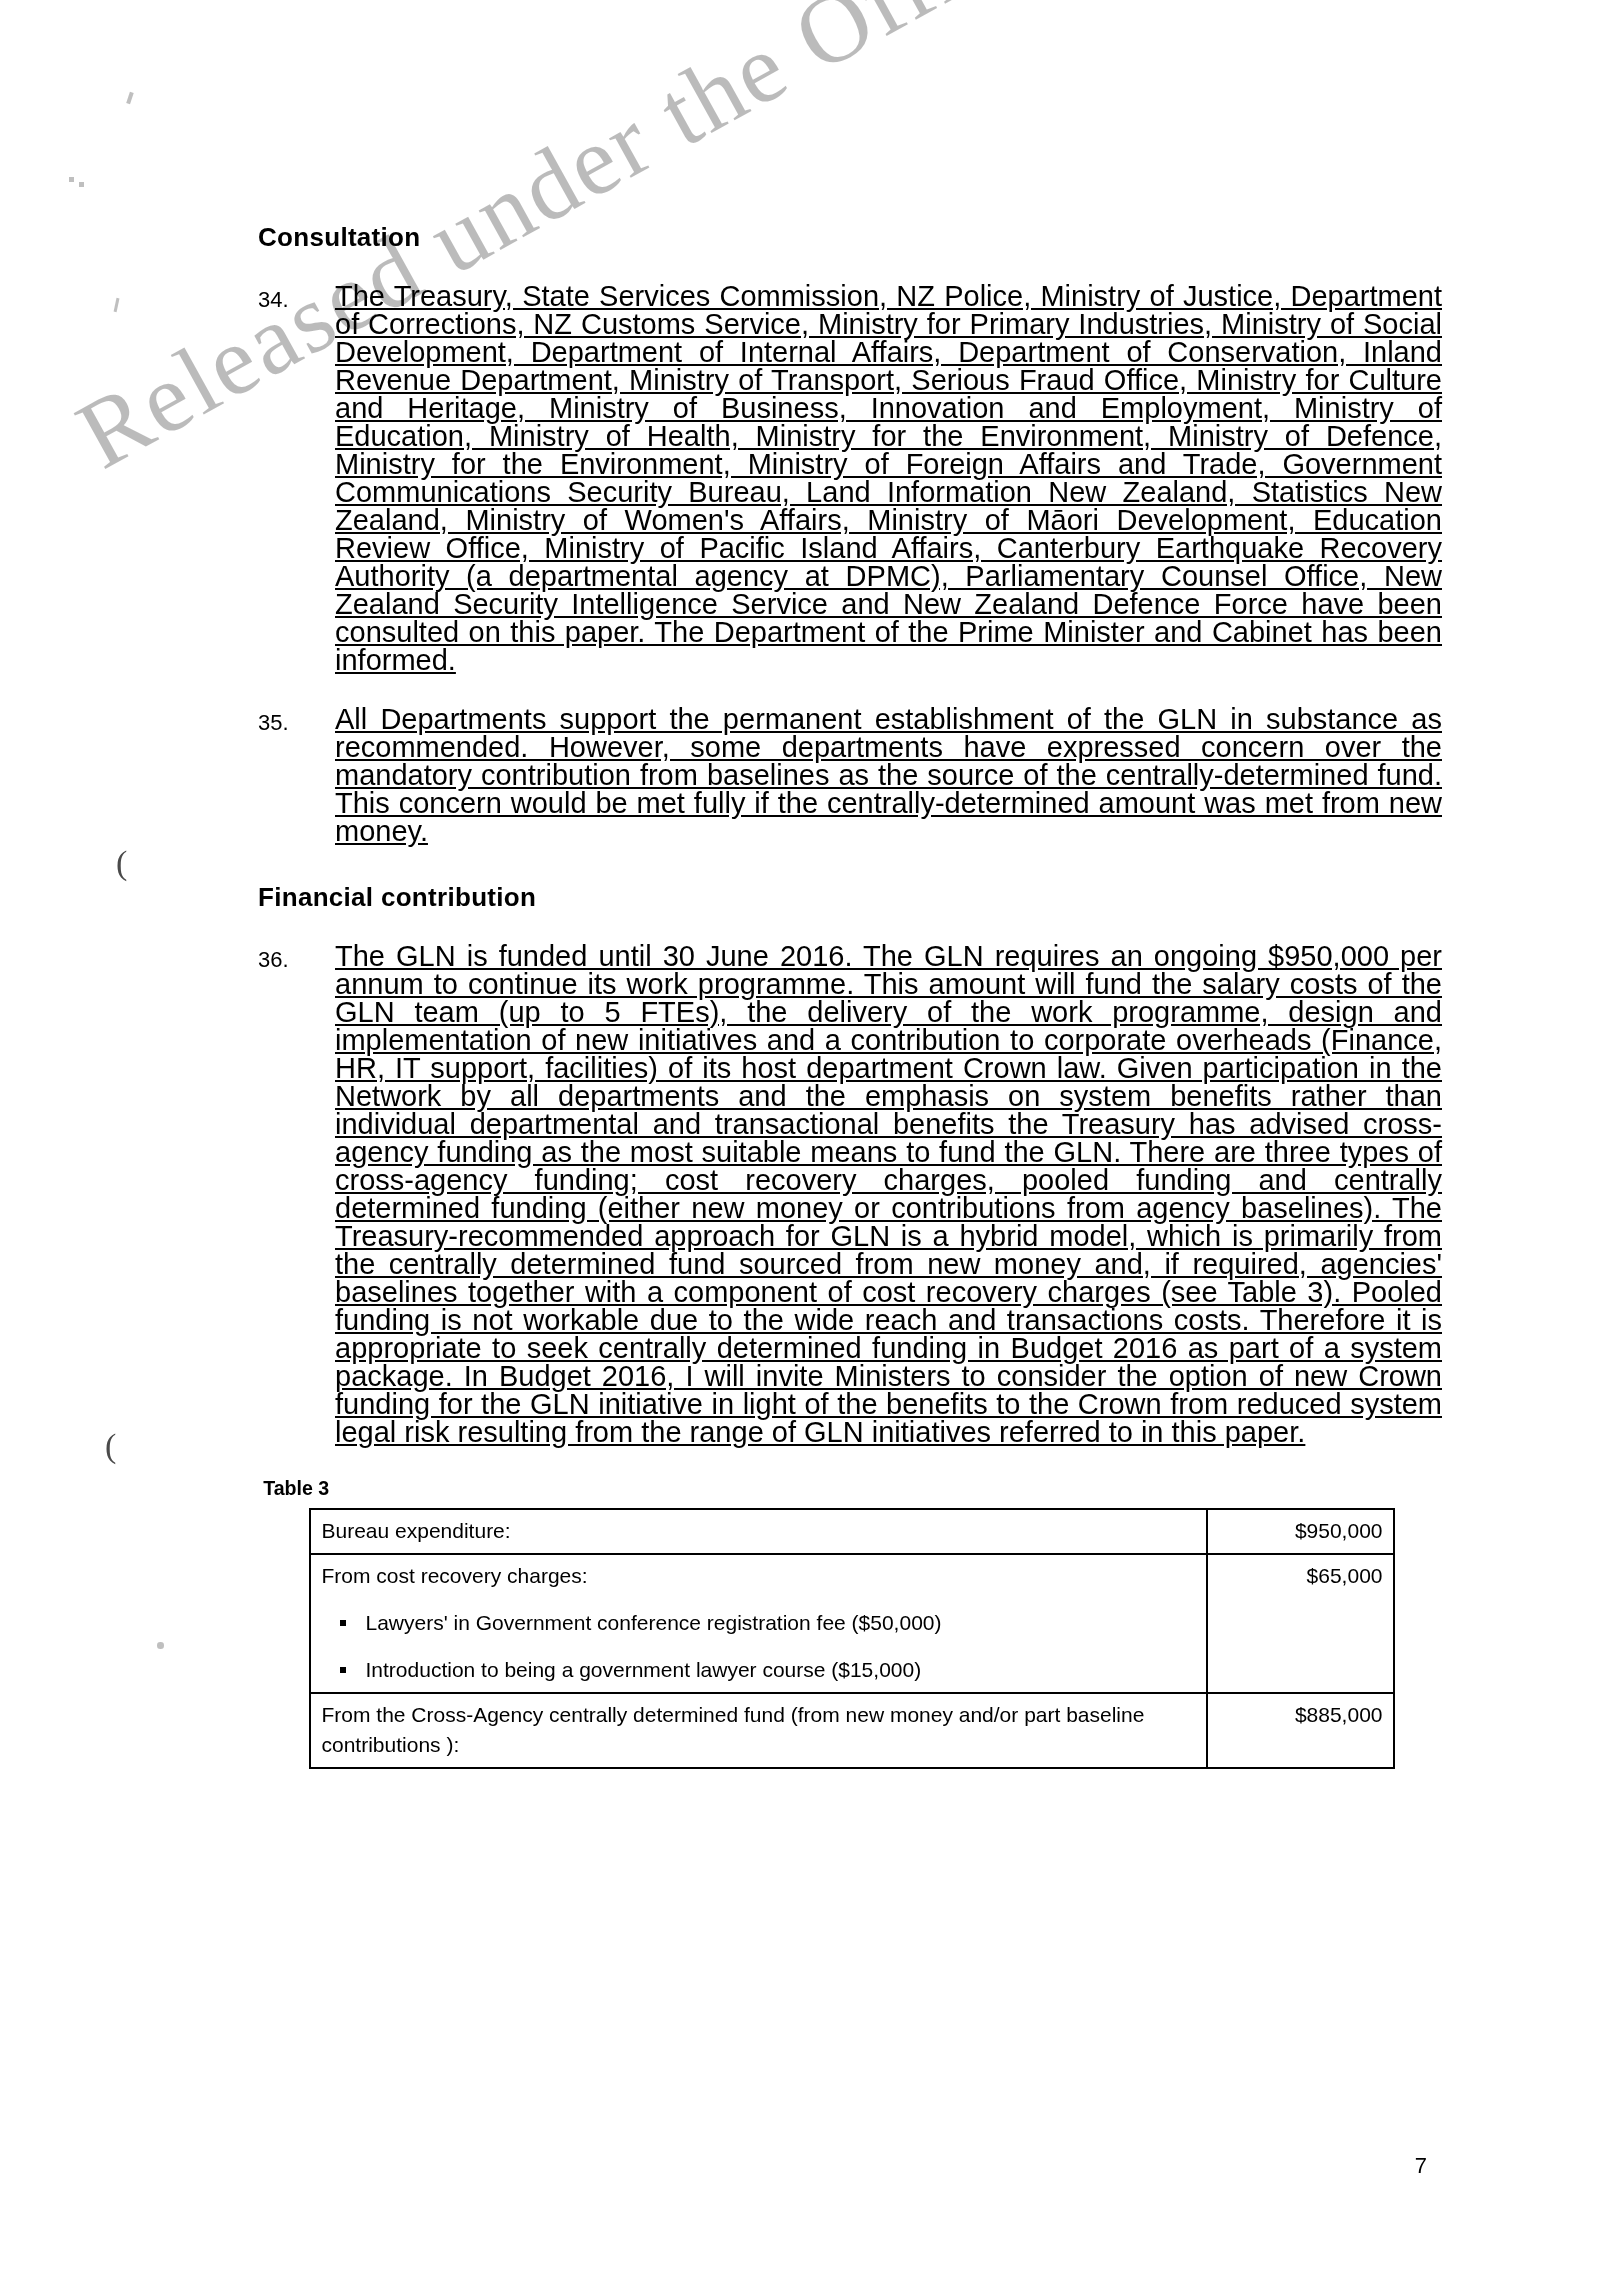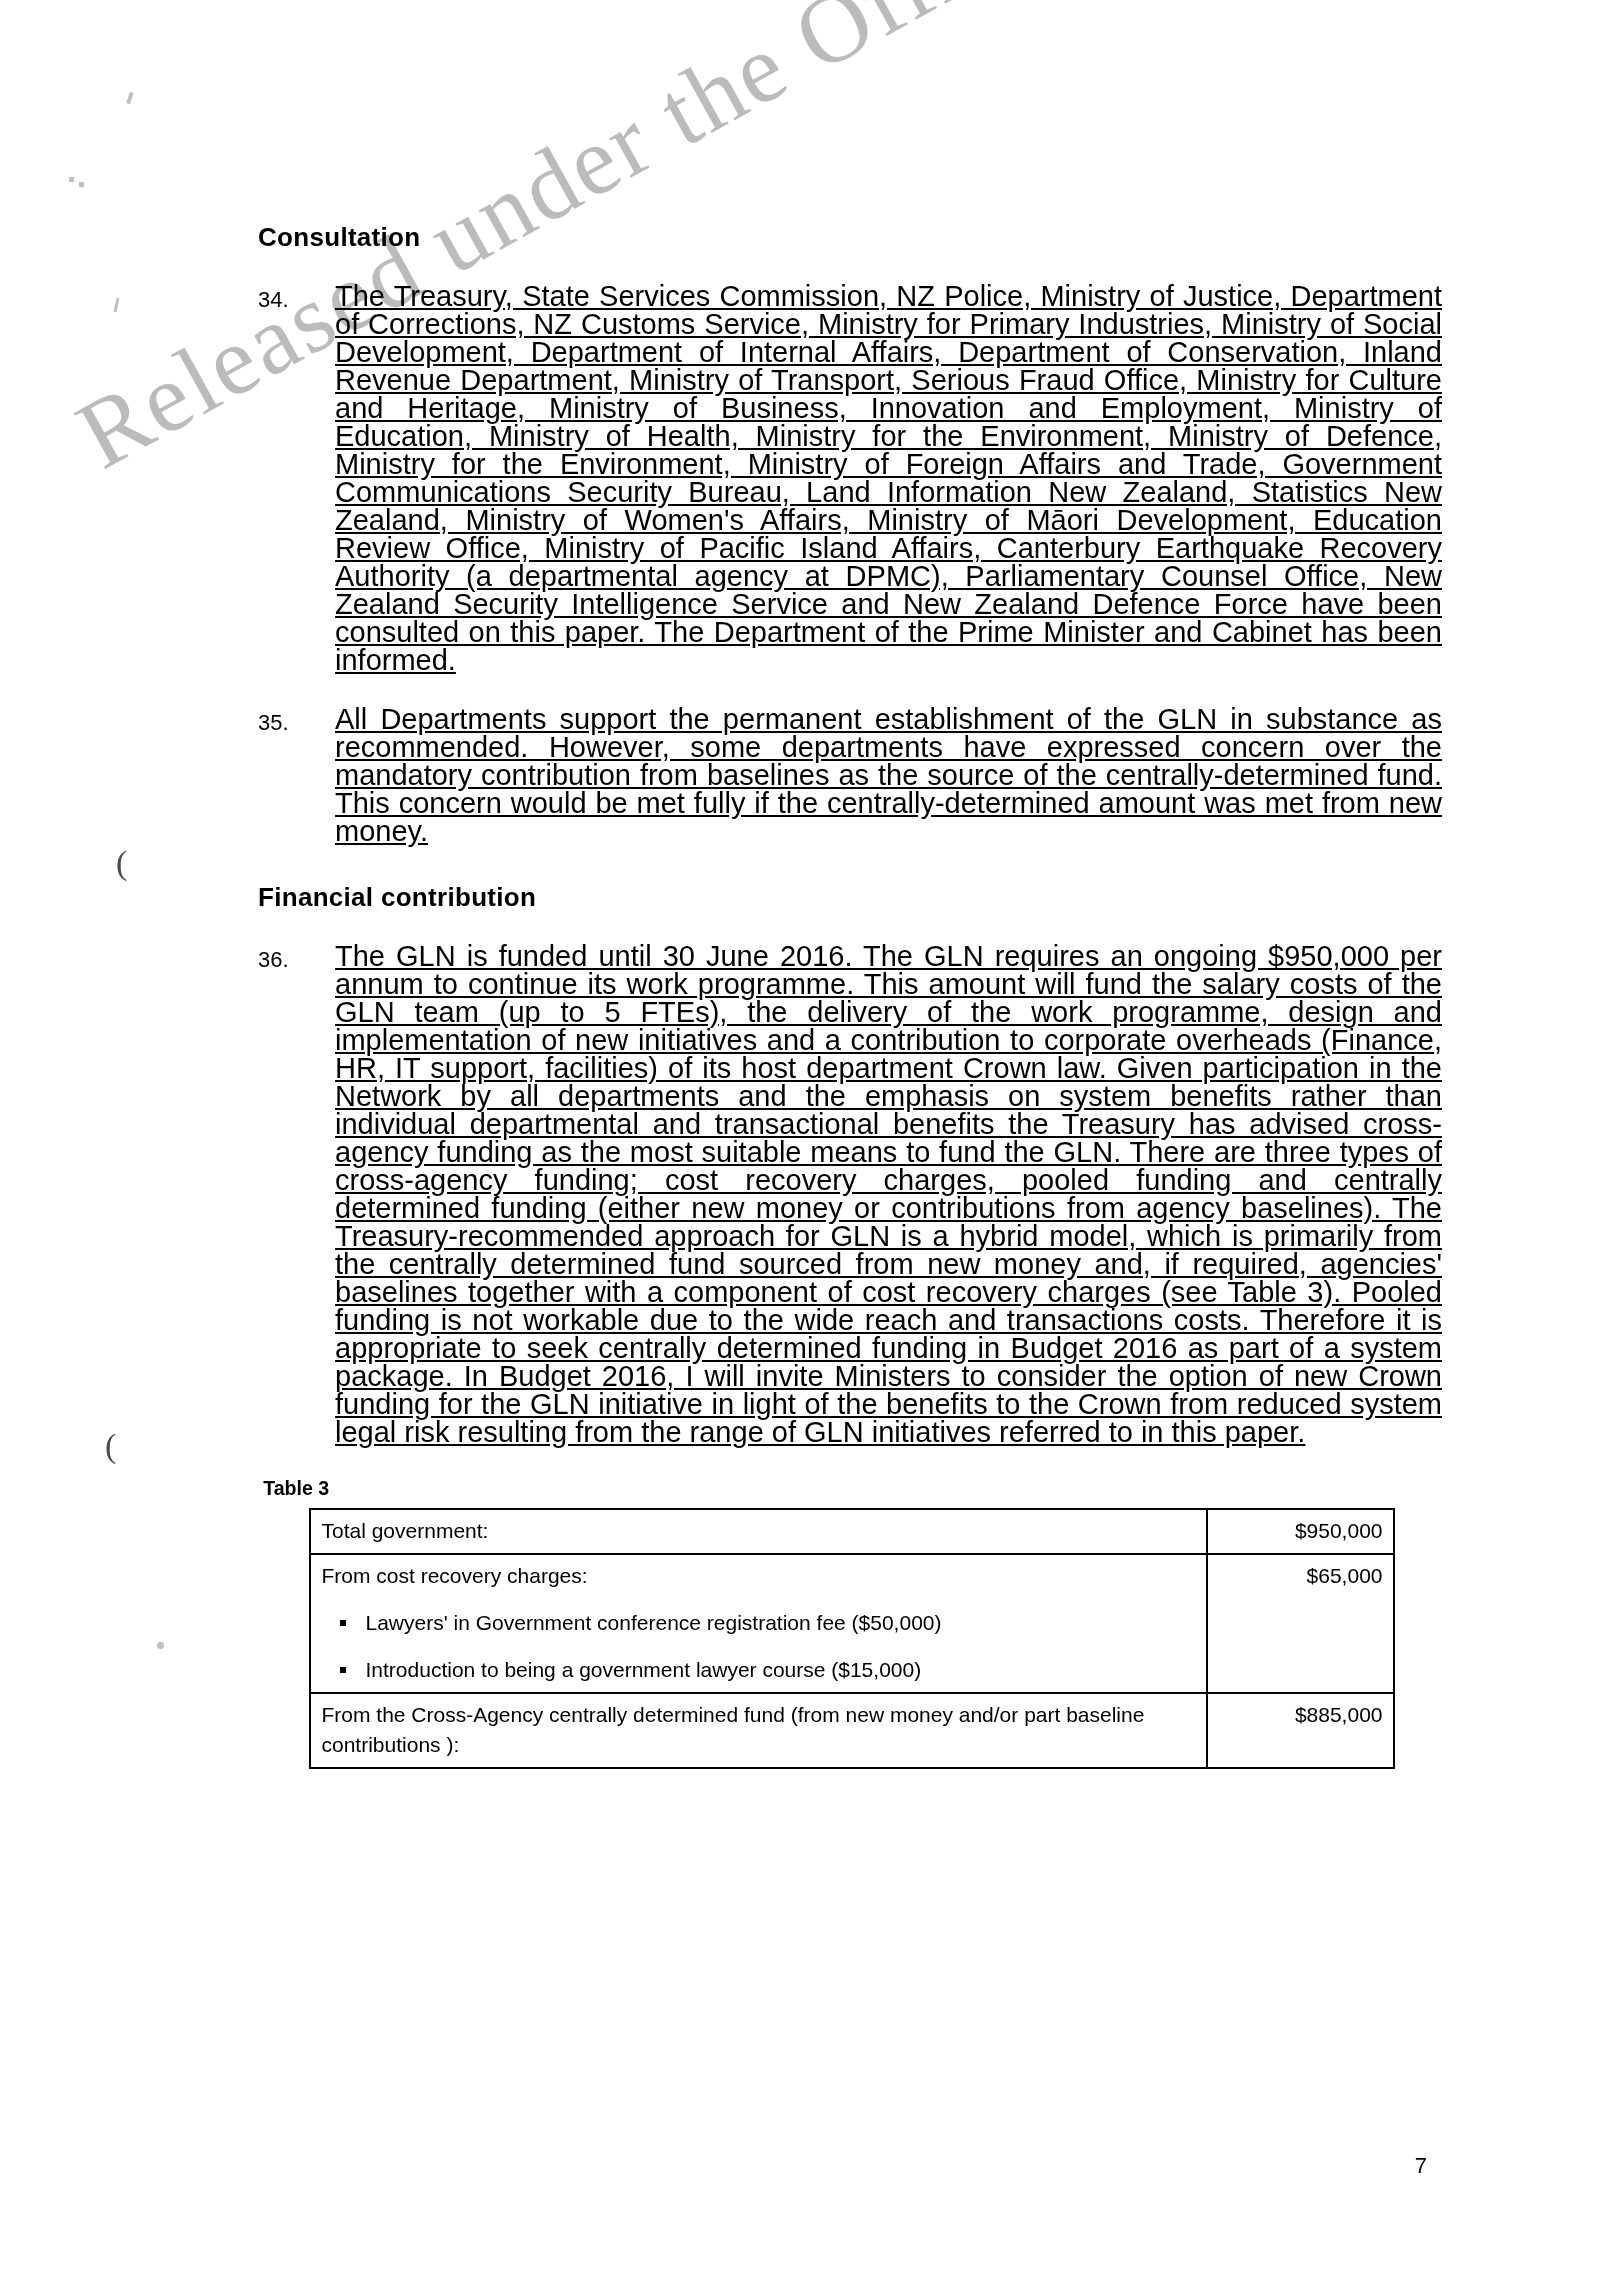--- a/index.html
+++ b/index.html
@@ -174,21 +174,21 @@
     <div class="para">
       <div class="para-num">36.</div>
       <div class="para-body">The GLN is funded until 30 June 2016.  The GLN requires an ongoing $950,000 per annum to continue its work programme.  This amount will fund the salary costs of the GLN team (up to 5 FTEs), the delivery of the work programme, design and implementation of new initiatives and a contribution to corporate overheads (Finance, HR, IT support, facilities) of its host department Crown law.  Given participation in the Network by all departments and the emphasis on system benefits rather than individual departmental and transactional benefits the Treasury has advised cross-agency funding as the most suitable means to fund the GLN.  There are three types of cross-agency funding; cost recovery charges, pooled funding and centrally determined funding (either new money or contributions from agency baselines).   The Treasury-recommended approach for GLN is a hybrid model, which is primarily from the centrally determined fund sourced from new money and, if required, agencies' baselines together with a component of cost recovery charges (see Table 3).  Pooled funding is not workable due to the wide reach and transactions costs.   Therefore it is appropriate to seek centrally determined funding in Budget 2016 as part of a system package.  In Budget 2016, I will invite Ministers to consider the option of new Crown funding for the GLN initiative in light of the benefits to the Crown from reduced system legal risk resulting from the range of GLN initiatives referred to in this paper.</div>
     </div>
 
     <div class="table-label">Table 3</div>
 
     <table class="fin">
       <tbody>
         <tr>
-          <td class="first-row">Total government:</td>
+          <td class="first-row">Bureau expenditure:</td>
           <td class="amount first-row">$950,000</td>
         </tr>
         <tr>
           <td>
             <div>From cost recovery charges:</div>
             <ul class="bullets">
               <li>Lawyers' in Government conference registration fee ($50,000)</li>
               <li>Introduction to being a government lawyer course ($15,000)</li>
             </ul>
           </td>

